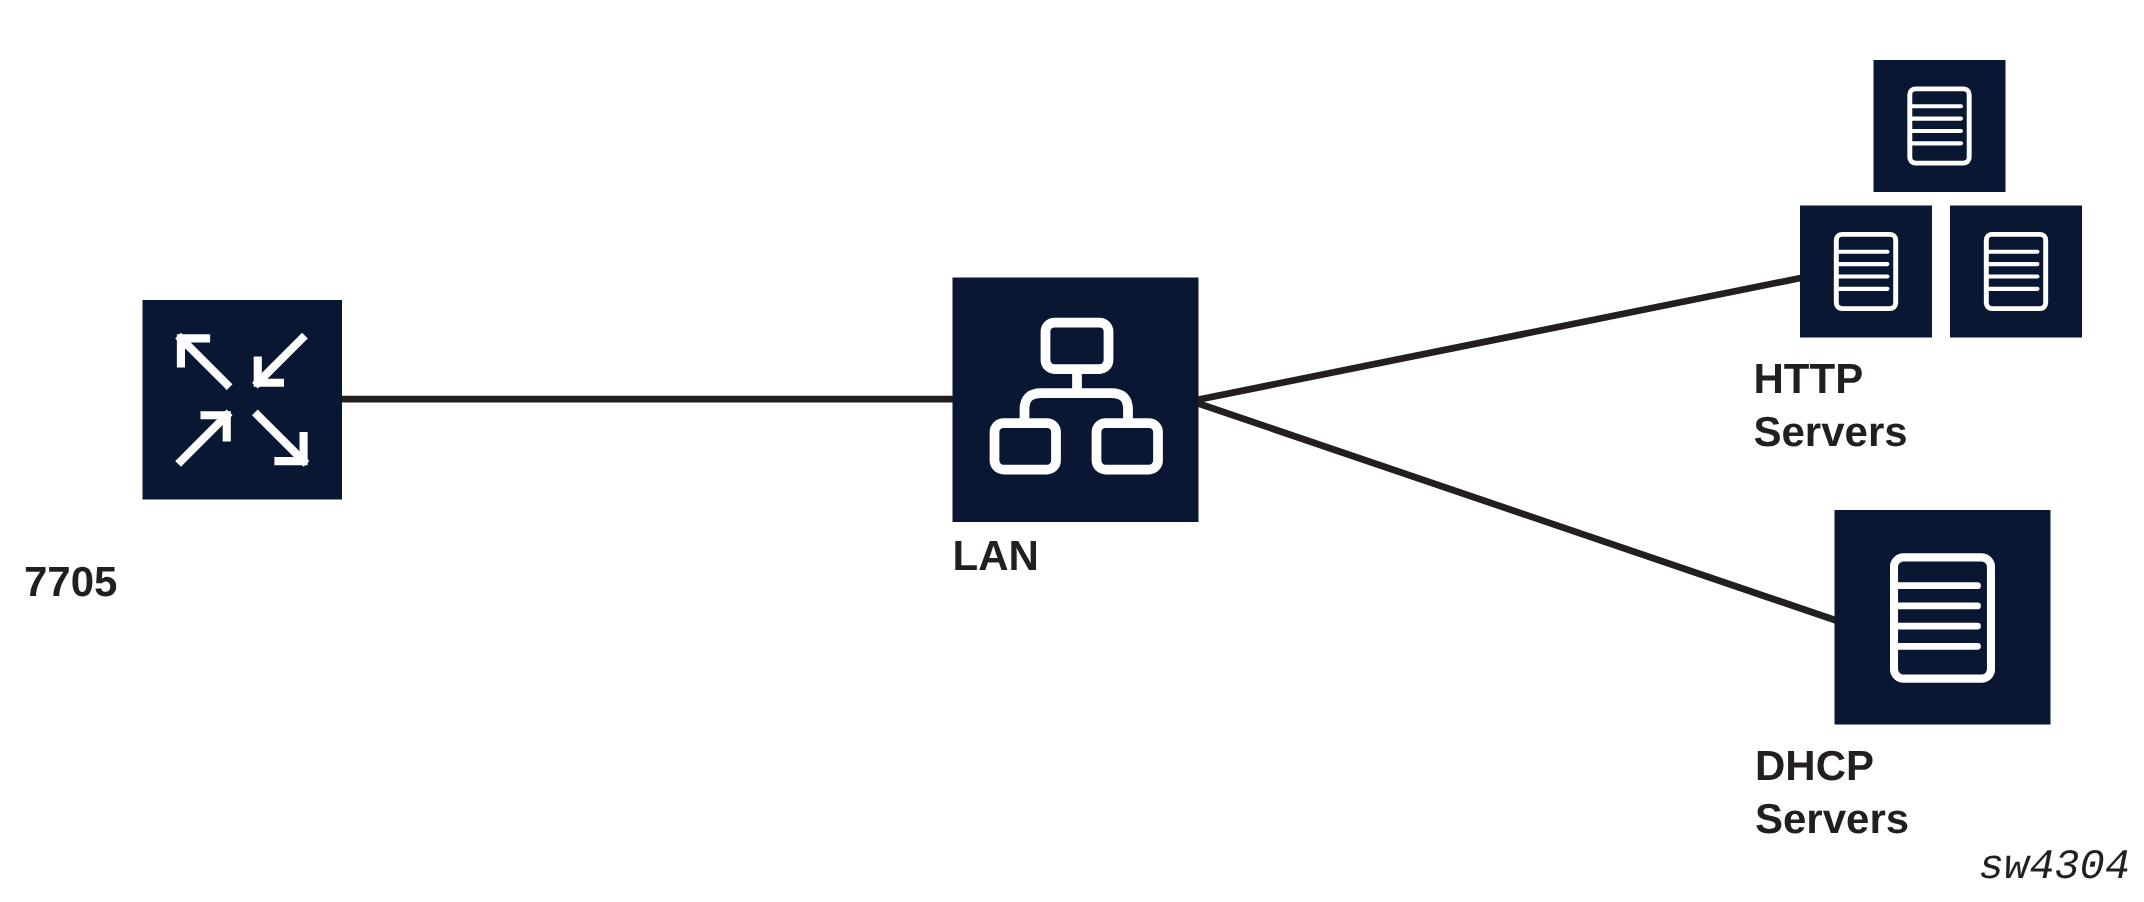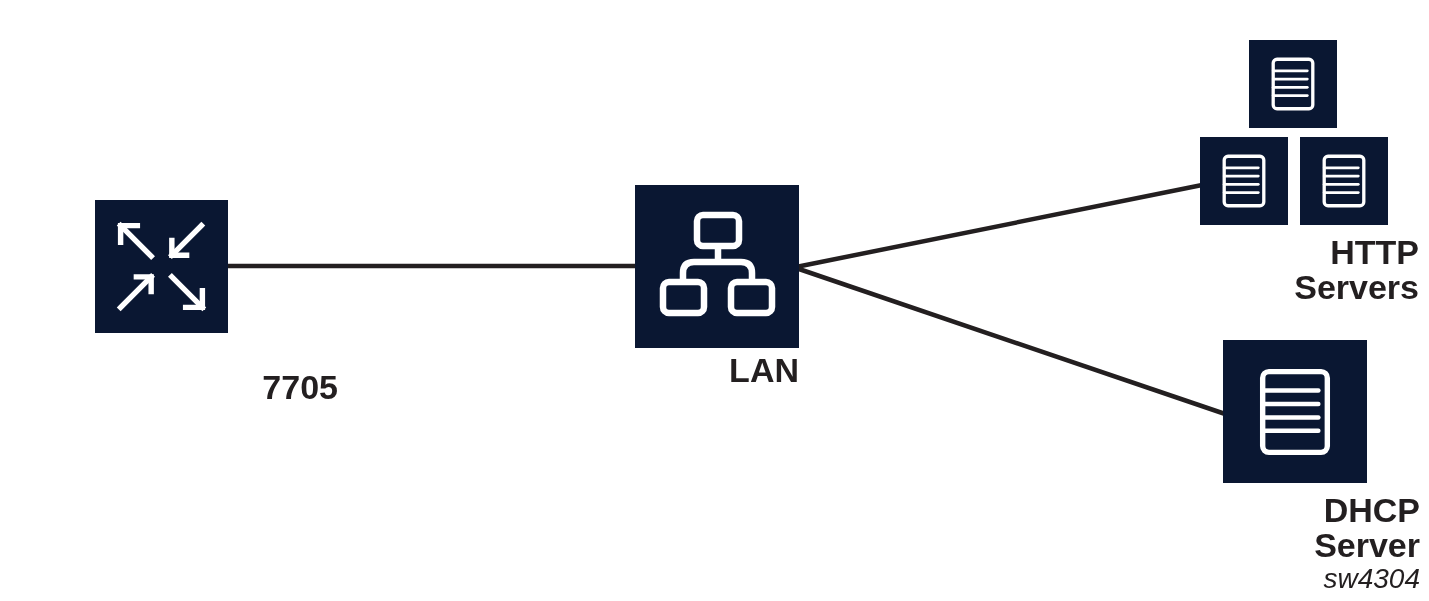--- a/index.html
+++ b/index.html
@@ -32,31 +32,31 @@
     position: absolute;
     background: var(--node-fill);
     display: flex;
     align-items: center;
     justify-content: center;
   }
   .icon { color: var(--icon); display: block; }
   .label {
     position: absolute;
     color: var(--text);
-    font-size: 34px;
+    font-size: 28px;
     line-height: 35px;
-    text-align: right;
+    text-align: left;
     white-space: pre-line;
   }
   .bold { font-weight: bold; }
   .watermark {
     position: absolute;
     right: 9px;
     top: 563px;
-    font-family: Liberation Sans, sans-serif;
+    font-family: Liberation Mono, monospace;
     font-style: italic;
     font-size: 28px;
     color: var(--text);
   }
 </style>
 </head>
 <body>
 
 <div class="canvas">
 
@@ -134,17 +134,17 @@
       <rect x="4" y="4" width="72" height="90" rx="7" stroke-width="6"></rect>
       <g stroke-width="5">
         <line x1="4" y1="25" x2="66" y2="25"></line>
         <line x1="4" y1="40" x2="66" y2="40"></line>
         <line x1="4" y1="55" x2="66" y2="55"></line>
         <line x1="4" y1="70" x2="66" y2="70"></line>
       </g>
     </svg>
   </div>
   <div class="label bold" style="left:1170px; top:493px; width:250px;">DHCP
-Server</div>
+Servers</div>
 
   <div class="watermark">sw4304</div>
 
 </div>
 
 </body></html>

